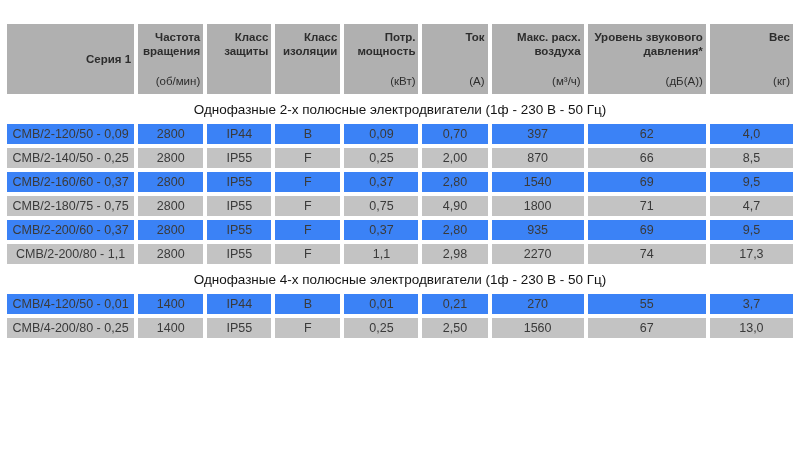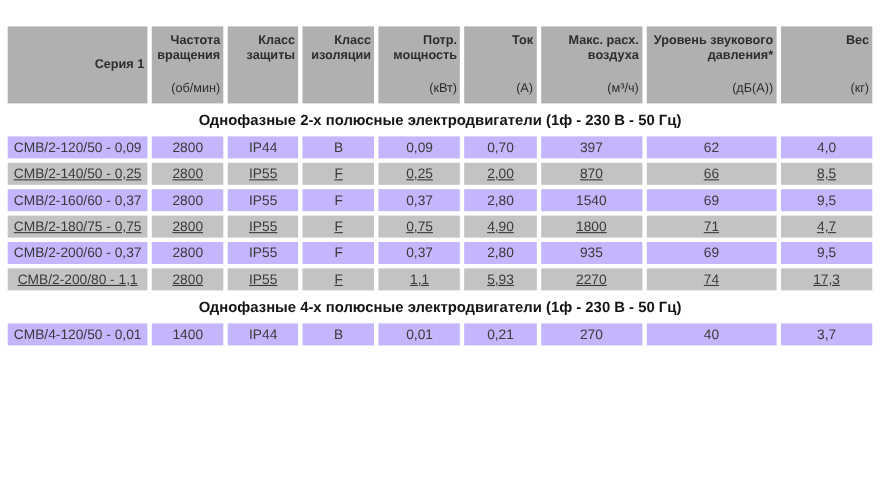--- a/index.html
+++ b/index.html
@@ -42,36 +42,36 @@
     text-align: right;
   }
   .hcell.center-v { justify-content: center; }
   .hcell .unit { font-weight: normal; }
   
   tr.section-title-row td {
     background: #ffffff;
     height: 22px;
     text-align: center;
     font-size: 13.5px;
-    font-weight: bold;
+    font-weight: normal;
     color: #141414;
     padding: 0;
   }
   
   tbody td.data {
     height: 20px;
     padding: 0 2px;
     text-align: center;
     font-size: 12.5px;
     color: #3a3a3a;
     white-space: nowrap;
     overflow: hidden;
   }
-  tr.light td.data { background: #c4b5fd; }
-  tr.dark  td.data { background: #c3c3c3; text-decoration: underline; }
+  tr.light td.data { background: #3b82f6; }
+  tr.dark  td.data { background: #c3c3c3; }
 </style>
 </head>
 <body>
 
 <div class="page">
   <table class="spec">
     <colgroup>
       <col style="width:127px">
         <col style="width:65px">
         <col style="width:64px">
@@ -197,36 +197,47 @@
           <td class="data">935</td>
           <td class="data">69</td>
           <td class="data">9,5</td>
         </tr>
         <tr class="dark">
           <td class="data">CMB/2-200/80 - 1,1</td>
           <td class="data">2800</td>
           <td class="data">IP55</td>
           <td class="data">F</td>
           <td class="data">1,1</td>
-          <td class="data">5,93</td>
+          <td class="data">2,98</td>
           <td class="data">2270</td>
           <td class="data">74</td>
           <td class="data">17,3</td>
         </tr>
       </tbody>
     <tbody>
       <tr class="section-title-row">
         <td colspan="9">Однофазные 4-х полюсные электродвигатели (1ф - 230 В - 50 Гц)</td>
       </tr>
     <tr class="light">
           <td class="data">CMB/4-120/50 - 0,01</td>
           <td class="data">1400</td>
           <td class="data">IP44</td>
           <td class="data">B</td>
           <td class="data">0,01</td>
           <td class="data">0,21</td>
           <td class="data">270</td>
-          <td class="data">40</td>
+          <td class="data">55</td>
           <td class="data">3,7</td>
+        </tr>
+        <tr class="dark">
+          <td class="data">CMB/4-200/80 - 0,25</td>
+          <td class="data">1400</td>
+          <td class="data">IP55</td>
+          <td class="data">F</td>
+          <td class="data">0,25</td>
+          <td class="data">2,50</td>
+          <td class="data">1560</td>
+          <td class="data">67</td>
+          <td class="data">13,0</td>
         </tr>
       </tbody>
   </table>
 </div>
 
 </body></html>

